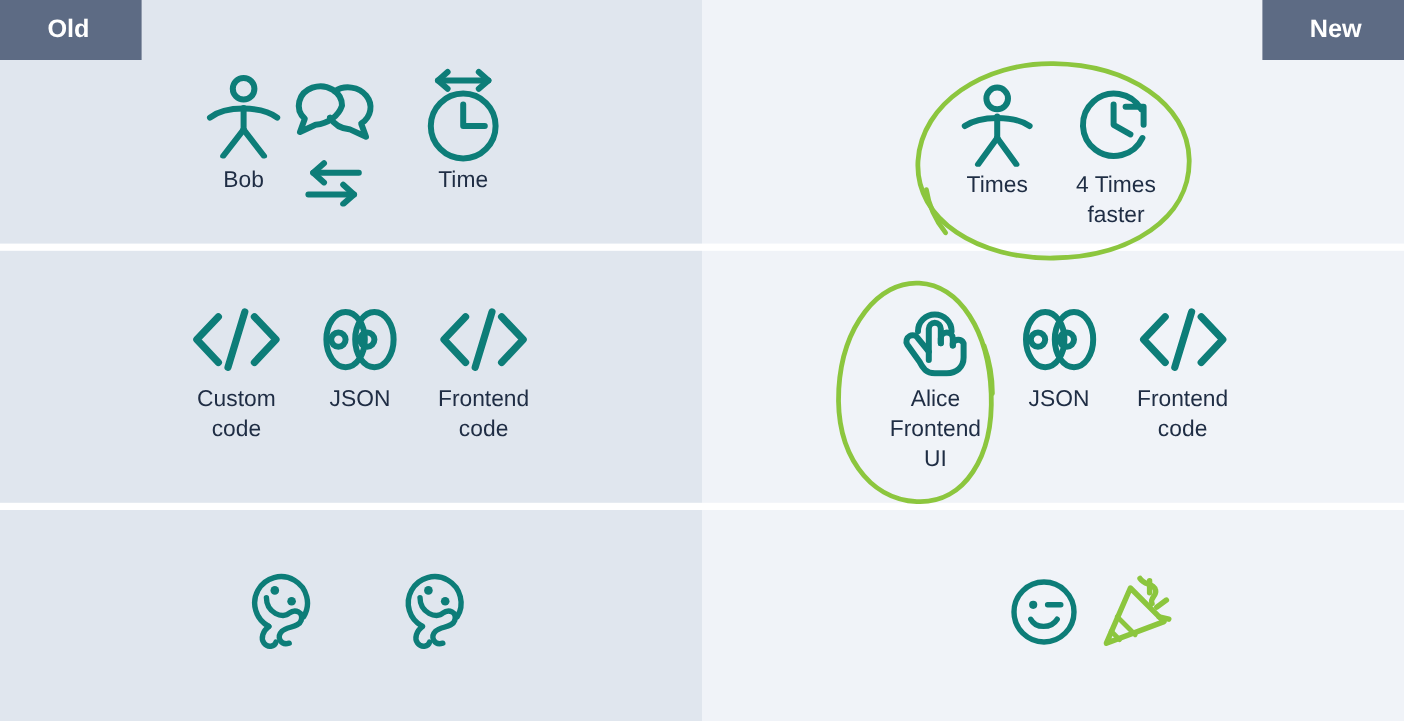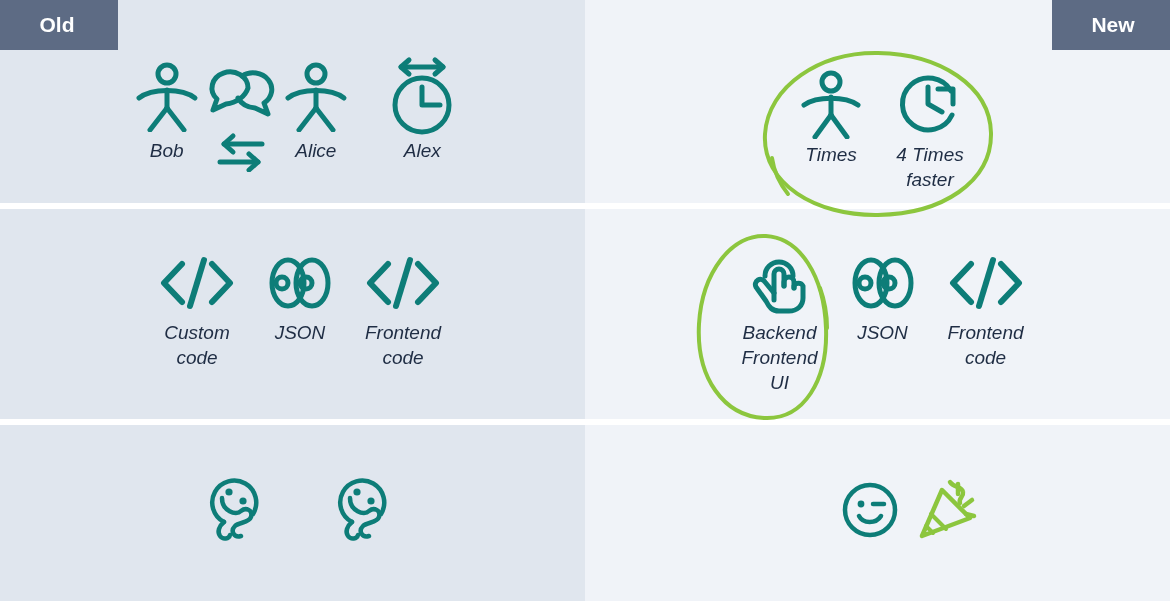--- a/index.html
+++ b/index.html
@@ -54,21 +54,20 @@
   .badge-old { left: 0; justify-content: center; padding-right: 4px; }
   .badge-new { right: 0; justify-content: center; padding-left: 4px; }
 
   
   .cell {
     position: absolute;
     display: flex;
     align-items: flex-start;
     justify-content: center;
     z-index: 5;
-    font-style: italic;
   }
 
   .group {
     display: flex;
     flex-direction: column;
     align-items: center;
     width: 96px;
   }
   .group .ico {
     height: 76px;
@@ -153,44 +152,32 @@
       <div class="ico-only" style="margin-top:-2px;">
         <svg width="50" height="40" viewBox="0 0 50 40">
           <path class="teal" d="M46 12 L8 12"></path>
           <path class="teal" d="M17 4 L8 12 L17 20"></path>
           <path class="teal" d="M4 30 L42 30"></path>
           <path class="teal" d="M33 22 L42 30 L33 38"></path>
         </svg>
       </div>
     </div>
 
-    <div class="group" style="width:74px;">
-      <div class="ico">
-        <svg width="66" height="72" viewBox="0 0 66 72">
-          <circle class="teal" cx="33" cy="14" r="9"></circle>
-          <path class="teal" d="M5 38 C18 28, 48 28, 61 38"></path>
-          <path class="teal" d="M33 30 L33 48"></path>
-          <path class="teal" d="M33 48 L16 70"></path>
-          <path class="teal" d="M33 48 L50 70"></path>
-        </svg>
-      </div>
-      <div class="lbl">Alice</div>
-    </div>
 
     <div class="group" style="width:96px; margin-left:22px;">
       <div class="ico">
         <svg width="74" height="82" viewBox="0 0 74 82">
           <path class="teal" d="M16 12 L58 12"></path>
           <path class="teal" d="M24 5 L16 12 L24 19"></path>
           <path class="teal" d="M50 5 L58 12 L50 19"></path>
           <circle class="teal" cx="37" cy="50" r="27"></circle>
           <path class="teal" d="M37 32 L37 50 L55 50"></path>
         </svg>
       </div>
-      <div class="lbl">Alex</div>
+      <div class="lbl">Time</div>
     </div>
   </div>
 
   <div class="cell" style="left:130px; top:250px; width:340px;">
 
     <div class="group" style="width:110px;">
       <div class="ico" style="height:66px;">
         <svg width="78" height="54" viewBox="0 0 78 54">
           <path class="teal" style="stroke-width:6" d="M24 8 L6 27 L24 46"></path>
           <path class="teal" style="stroke-width:6" d="M54 8 L72 27 L54 46"></path>
@@ -292,21 +279,21 @@
     <div class="group" style="width:110px;">
       <div class="ico" style="height:66px;">
         <svg width="66" height="62" viewBox="0 0 66 62">
           <path class="teal" style="stroke-width:5" d="M18 24 A14 14 0 0 1 46 24"></path>
           <path class="teal" style="stroke-width:5" d="M27 48 L27 22 A5 5 0 0 1 37 22 L37 34"></path>
           <path class="teal" style="stroke-width:5" d="M37 34 L37 30 A5 5 0 0 1 47 30 L47 36"></path>
           <path class="teal" style="stroke-width:5" d="M47 36 L47 34 A5 5 0 0 1 56 34 L56 46 C56 54, 50 59, 42 59 L32 59 C25 59, 22 55, 19 49 L9 35 A5 5 0 0 1 18 30 L27 41"></path>
         </svg>
       </div>
       <div class="lbl">
-        <span>Backend</span><br>
+        <span>Alice</span><br>
         <span>Frontend</span><br>
         <span>UI</span>
       </div>
     </div>
 
     <div class="group" style="width:96px;">
       <div class="ico" style="height:66px;">
         <svg width="62" height="62" viewBox="0 0 62 62">
           <ellipse class="teal" cx="19" cy="31" rx="16" ry="23"></ellipse>
           <ellipse class="teal" cx="43" cy="31" rx="16" ry="23"></ellipse>

